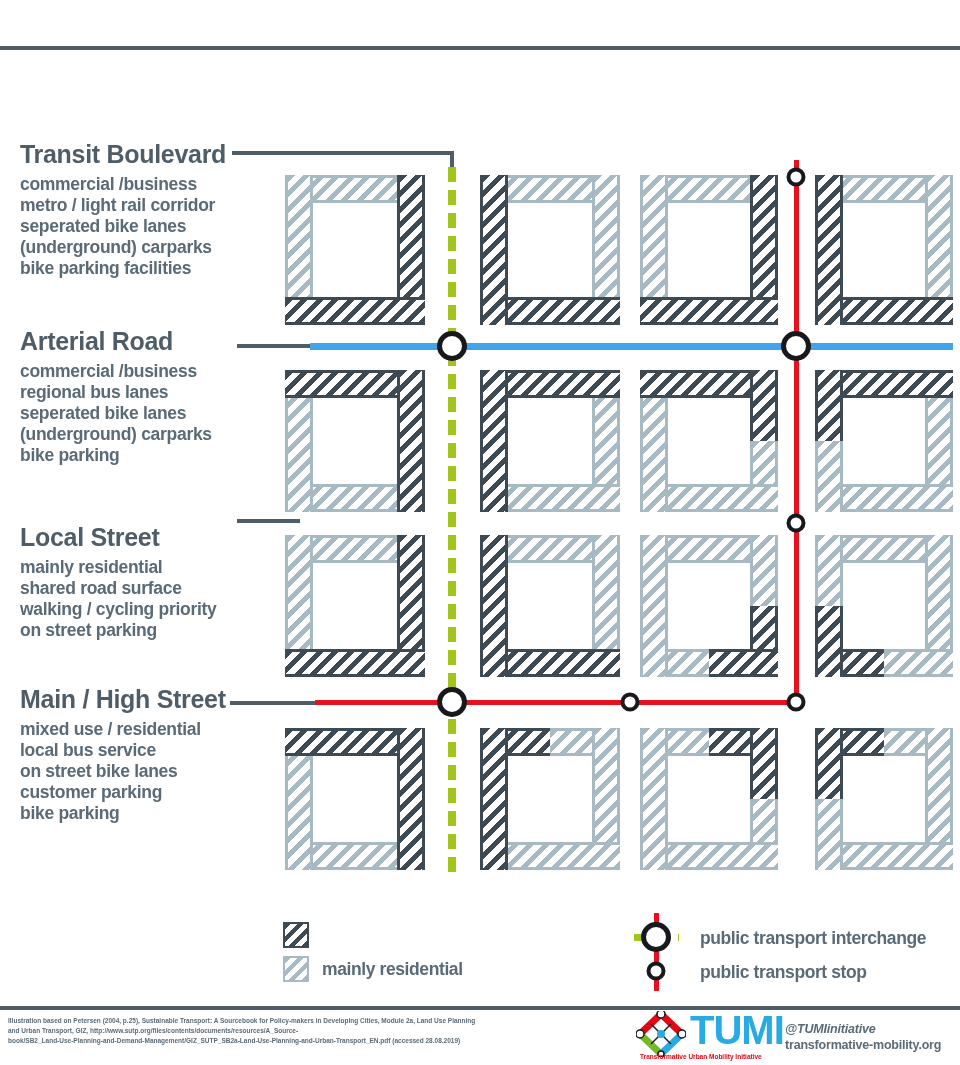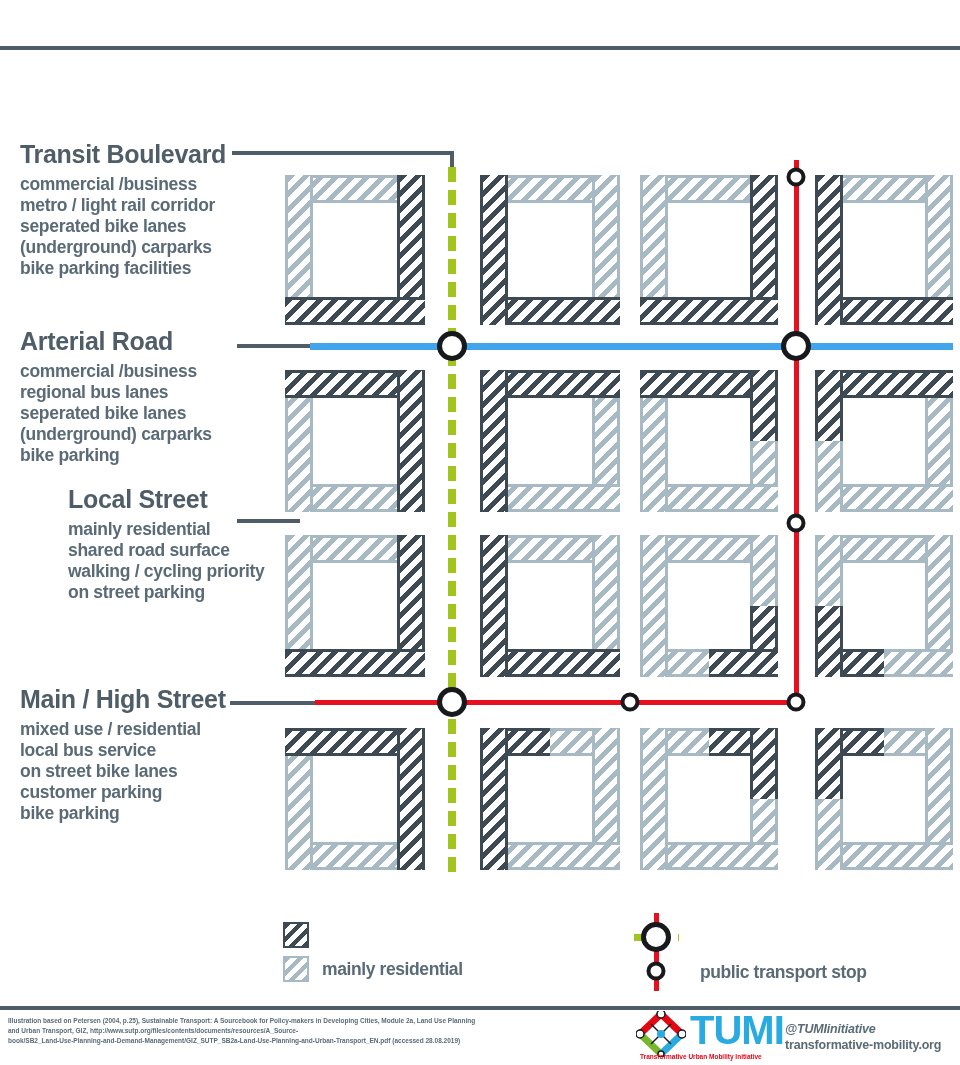--- a/index.html
+++ b/index.html
@@ -70,21 +70,21 @@
     <div class="rl-line">bike parking facilities</div>
   </div>
   <div class="road-label" style="top:327px;">
     <div class="rl-head">Arterial Road</div>
     <div class="rl-line">commercial /business</div>
     <div class="rl-line">regional bus lanes</div>
     <div class="rl-line">seperated bike lanes</div>
     <div class="rl-line">(underground) carparks</div>
     <div class="rl-line">bike parking</div>
   </div>
-  <div class="road-label" style="top:485px;margin-left:48px;">
+  <div class="road-label" style="top:523px;">
     <div class="rl-head">Local Street</div>
     <div class="rl-line">mainly residential</div>
     <div class="rl-line">shared road surface</div>
     <div class="rl-line">walking / cycling priority</div>
     <div class="rl-line">on street parking</div>
   </div>
   <div class="road-label" style="top:685px;">
     <div class="rl-head">Main / High Street</div>
     <div class="rl-line">mixed use / residential</div>
     <div class="rl-line">local bus service</div>
@@ -223,20 +223,21 @@
   <div class="stop" style="left:796px;top:702px;"></div>
 
   <div class="swatch dark" style="left:283px;top:922px;"></div>
   <div class="swatch light" style="left:283px;top:956px;"></div>
   <div class="legend-label" style="left:322px;top:959px;">mainly residential</div>
 
   <div class="line red-line-v" style="left:654px;top:913px;height:78px;"></div>
   <div class="green-dash-h" style="left:634px;top:934px;width:45px;"></div>
   <div class="interchange" style="left:656px;top:937px;"></div>
   <div class="stop" style="left:656px;top:971px;"></div>
+  <div class="legend-label" style="left:700px;top:928px;">public transport interchange</div>
   <div class="legend-label" style="left:700px;top:962px;">public transport stop</div>
 
   <div class="footer-rule"></div>
   <div class="attribution">
     <div>Illustration based on Petersen (2004, p.25), Sustainable Transport: A Sourcebook for Policy-makers in Developing Cities, Module 2a, Land Use Planning</div>
     <div>and Urban Transport, GIZ, http://www.sutp.org/files/contents/documents/resources/A_Source-</div>
     <div>book/SB2_Land-Use-Planning-and-Demand-Management/GIZ_SUTP_SB2a-Land-Use-Planning-and-Urban-Transport_EN.pdf (accessed 28.08.2019)</div>
   </div>
 
   <svg style="position:absolute;left:636px;top:1011px;" width="50" height="46" viewBox="0 0 50 46">

